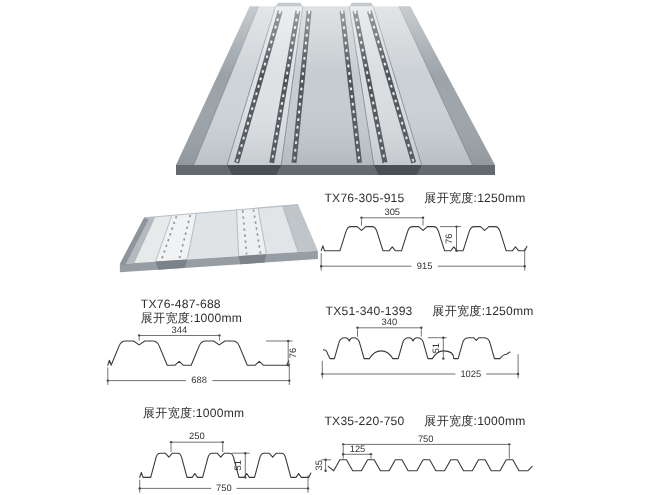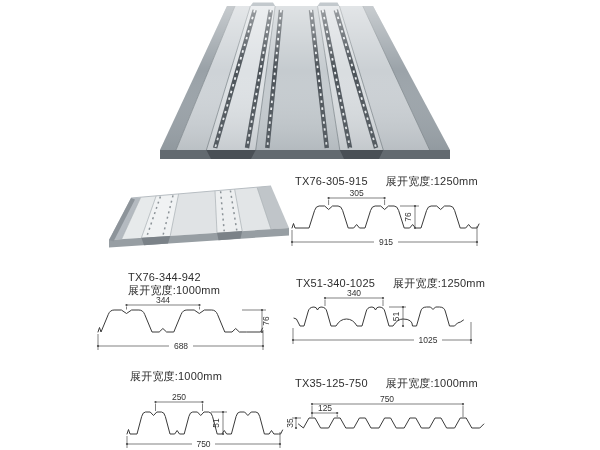--- a/index.html
+++ b/index.html
@@ -135,21 +135,21 @@
       <line class="dim" x1="189" y1="36" x2="189" y2="56"></line>
     <line class="dim" x1="4" y1="52" x2="189" y2="52"></line>
     <circle class="dot" cx="4" cy="52" r="1.1"></circle>
       <circle class="dot" cx="189" cy="52" r="1.1"></circle>
     <rect x="86" y="46" width="24" height="11" fill="#ffffff"></rect>
     <text x="98" y="54.5" text-anchor="middle">915</text>
   </g>
 </svg>
 
 <div class="title" style="left:128px;top:271px">
-  <div>TX76-344-942</div>
+  <div>TX76-487-688</div>
   <div>展开宽度:1000mm</div>
 </div>
 <svg class="abs" style="left:90px;top:294px" width="200" height="62" viewBox="0 0 200 62">
   <path class="prof" d="M8,38 l1.5,-4.5 l1.5,4.5 l7.3,-17.6 q1.8,-4.4 5.8,-4.4 h7.3 l5.1,3.5 l5.1,-3.5 h7.3 q4,0 5.8,4.4 l7.3,17.6 h7.2 l3.7,-3.5 l3.7,3.5 h7.2 l7.3,-17.6 q1.8,-4.4 5.8,-4.4 h7.3 l5.1,3.5 l5.1,-3.5 h7.3 q4,0 5.8,4.4 l7.3,17.6 h7.2 l3.7,-3.5 l3.7,3.5 h7.2 h14 l2,-4"></path>
   <g>
     <line class="dim" x1="36.5" y1="11" x2="109.5" y2="11"></line>
     <circle class="dot" cx="36.5" cy="11" r="1.1"></circle>
       <circle class="dot" cx="109.5" cy="11" r="1.1"></circle>
     <line class="dim" x1="36.5" y1="12.5" x2="36.5" y2="15.5"></line>
       <line class="dim" x1="109.5" y1="12.5" x2="109.5" y2="15.5"></line>
@@ -167,21 +167,21 @@
       <line class="dim" x1="173" y1="36" x2="173" y2="56"></line>
     <line class="dim" x1="8" y1="52" x2="173" y2="52"></line>
     <circle class="dot" cx="8" cy="52" r="1.1"></circle>
       <circle class="dot" cx="173" cy="52" r="1.1"></circle>
     <rect x="79" y="46" width="24" height="11" fill="#ffffff"></rect>
     <text x="91" y="54.5" text-anchor="middle">688</text>
   </g>
 </svg>
 
 <div class="title" style="left:296px;top:277px">
-  <span>TX51-340-1025</span><span class="gap">展开宽度:1250mm</span>
+  <span>TX51-340-1393</span><span class="gap">展开宽度:1250mm</span>
 </div>
 <svg class="abs" style="left:288px;top:292px" width="290" height="56" viewBox="0 0 290 56">
   <path class="prof" d="M6,26 q3,0 4,4 l2,4 h4
            l4,-14 q1,-5 6,-5 q2.5,0 3.5,3 q1,-3 3.5,-3 q5,0 6,5 l4,14
            h5 q4,-7 10.5,-7 q6.5,0 10.5,7 h5
            l4,-14 q1,-5 6,-5 q2.5,0 3.5,3 q1,-3 3.5,-3 q5,0 6,5 l4,14
            h4 q4.5,-7 10,-7 q9.5,0 9.5,7 h4
            l4,-14 q1,-5 6,-5 h4 l2.5,2.5 l2.5,-2.5 h4 q5,0 6,5 l4,14
            h5 q3,-4 6,-4 l3,-2"></path>
   <g>
@@ -235,21 +235,21 @@
       <line class="dim" x1="188" y1="38" x2="188" y2="54"></line>
     <line class="dim" x1="35" y1="50" x2="188" y2="50"></line>
     <circle class="dot" cx="35" cy="50" r="1.1"></circle>
       <circle class="dot" cx="188" cy="50" r="1.1"></circle>
     <rect x="100" y="44.5" width="23" height="11" fill="#ffffff"></rect>
     <text x="111.5" y="52.5" text-anchor="middle">750</text>
   </g>
 </svg>
 
 <div class="title" style="left:295px;top:377px">
-  <span>TX35-125-750</span><span class="gap">展开宽度:1000mm</span>
+  <span>TX35-220-750</span><span class="gap">展开宽度:1000mm</span>
 </div>
 <svg class="abs" style="left:288px;top:392px" width="290" height="56" viewBox="0 0 290 56">
   <path class="prof" d="M10.4,32 l5,4 l5.6,-10 h6 l5.6,10 h8 l5.6,-10 h6 l5.6,10 h8 l5.6,-10 h6 l5.6,10 h8 l5.6,-10 h6 l5.6,10 h8 l5.6,-10 h6 l5.6,10 h8 l5.6,-10 h6 l5.6,10 h8 l5.6,-10 h6 l5.6,10 h8 l4,-4"></path>
   <g>
     <line class="dim" x1="24" y1="12" x2="175" y2="12"></line>
     <circle class="dot" cx="24" cy="12" r="1.1"></circle>
       <circle class="dot" cx="175" cy="12" r="1.1"></circle>
     <line class="dim" x1="24" y1="13.5" x2="24" y2="25"></line>
       <line class="dim" x1="175" y1="13.5" x2="175" y2="25"></line>
     <text x="99" y="9.5" text-anchor="middle">750</text>

